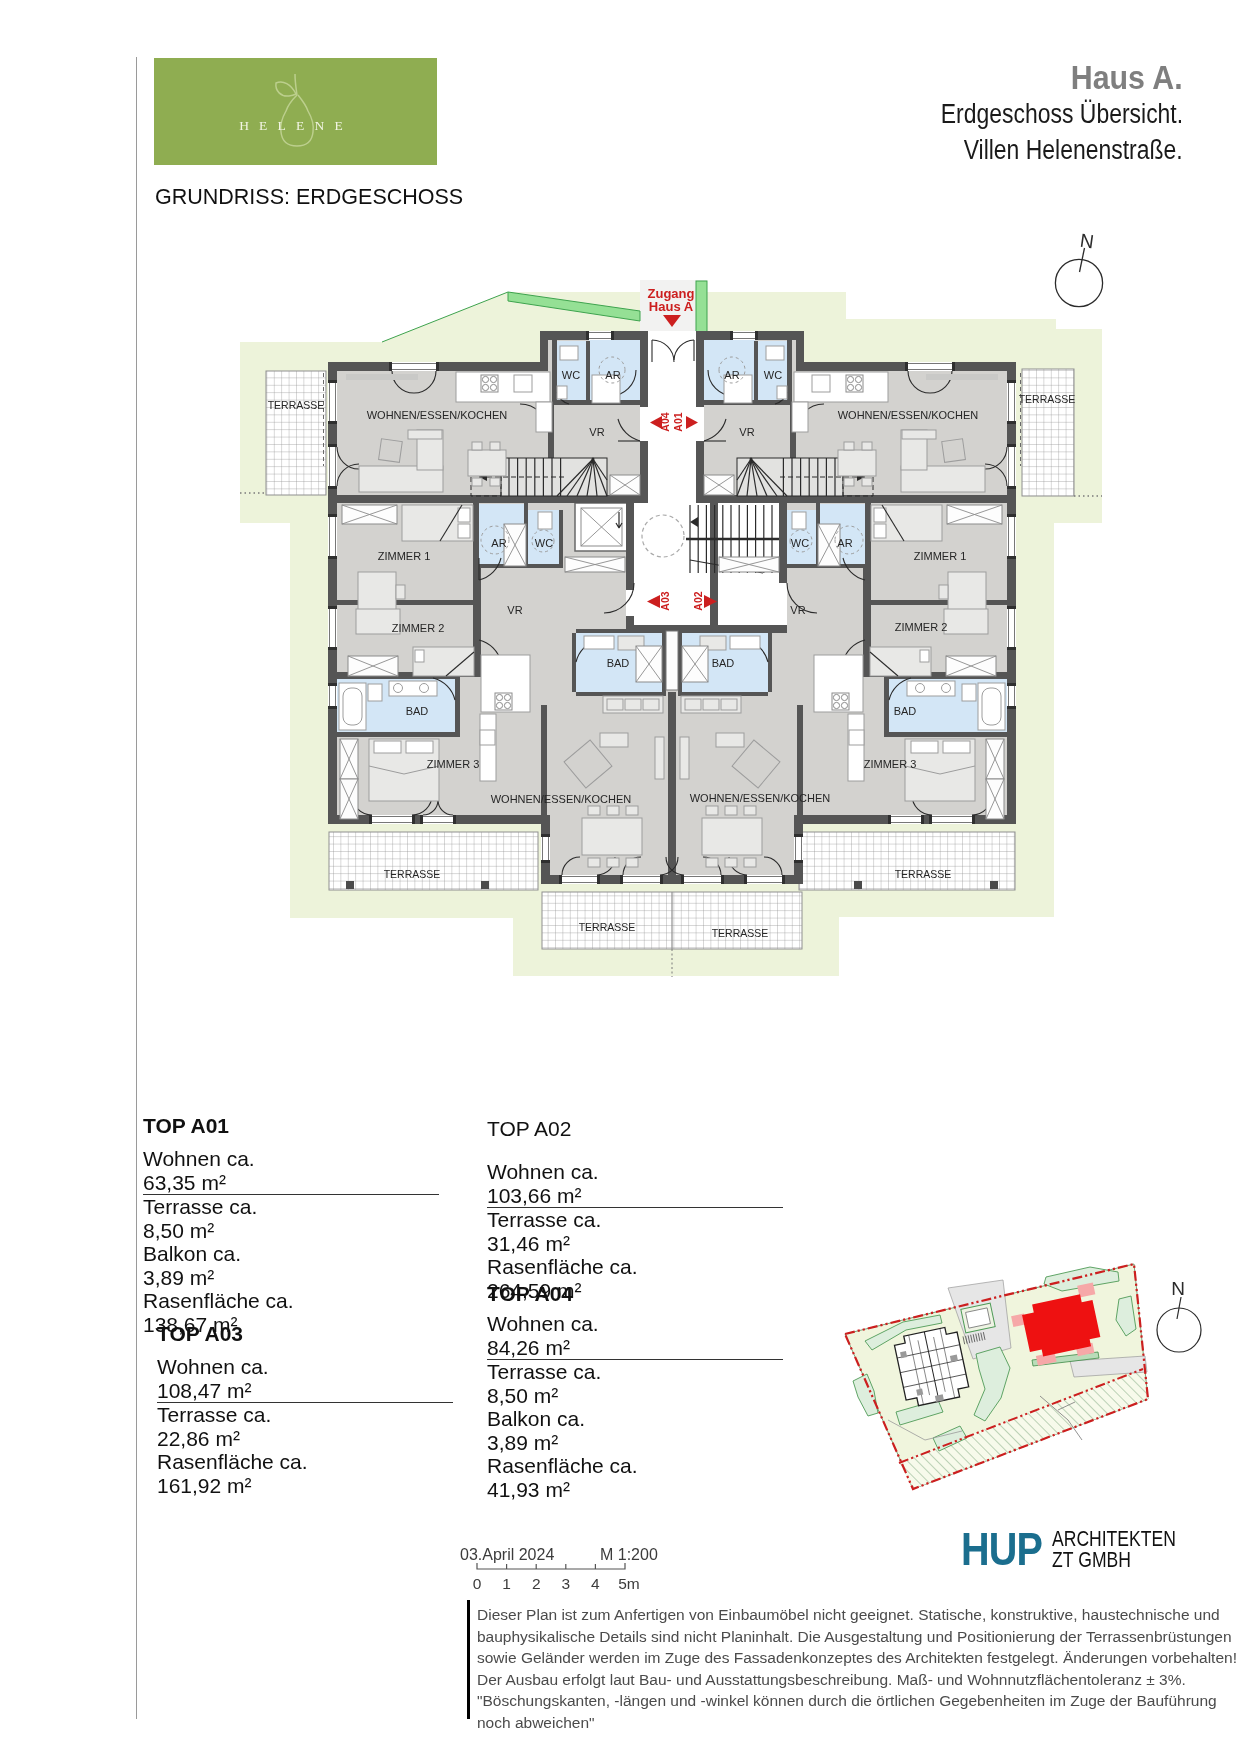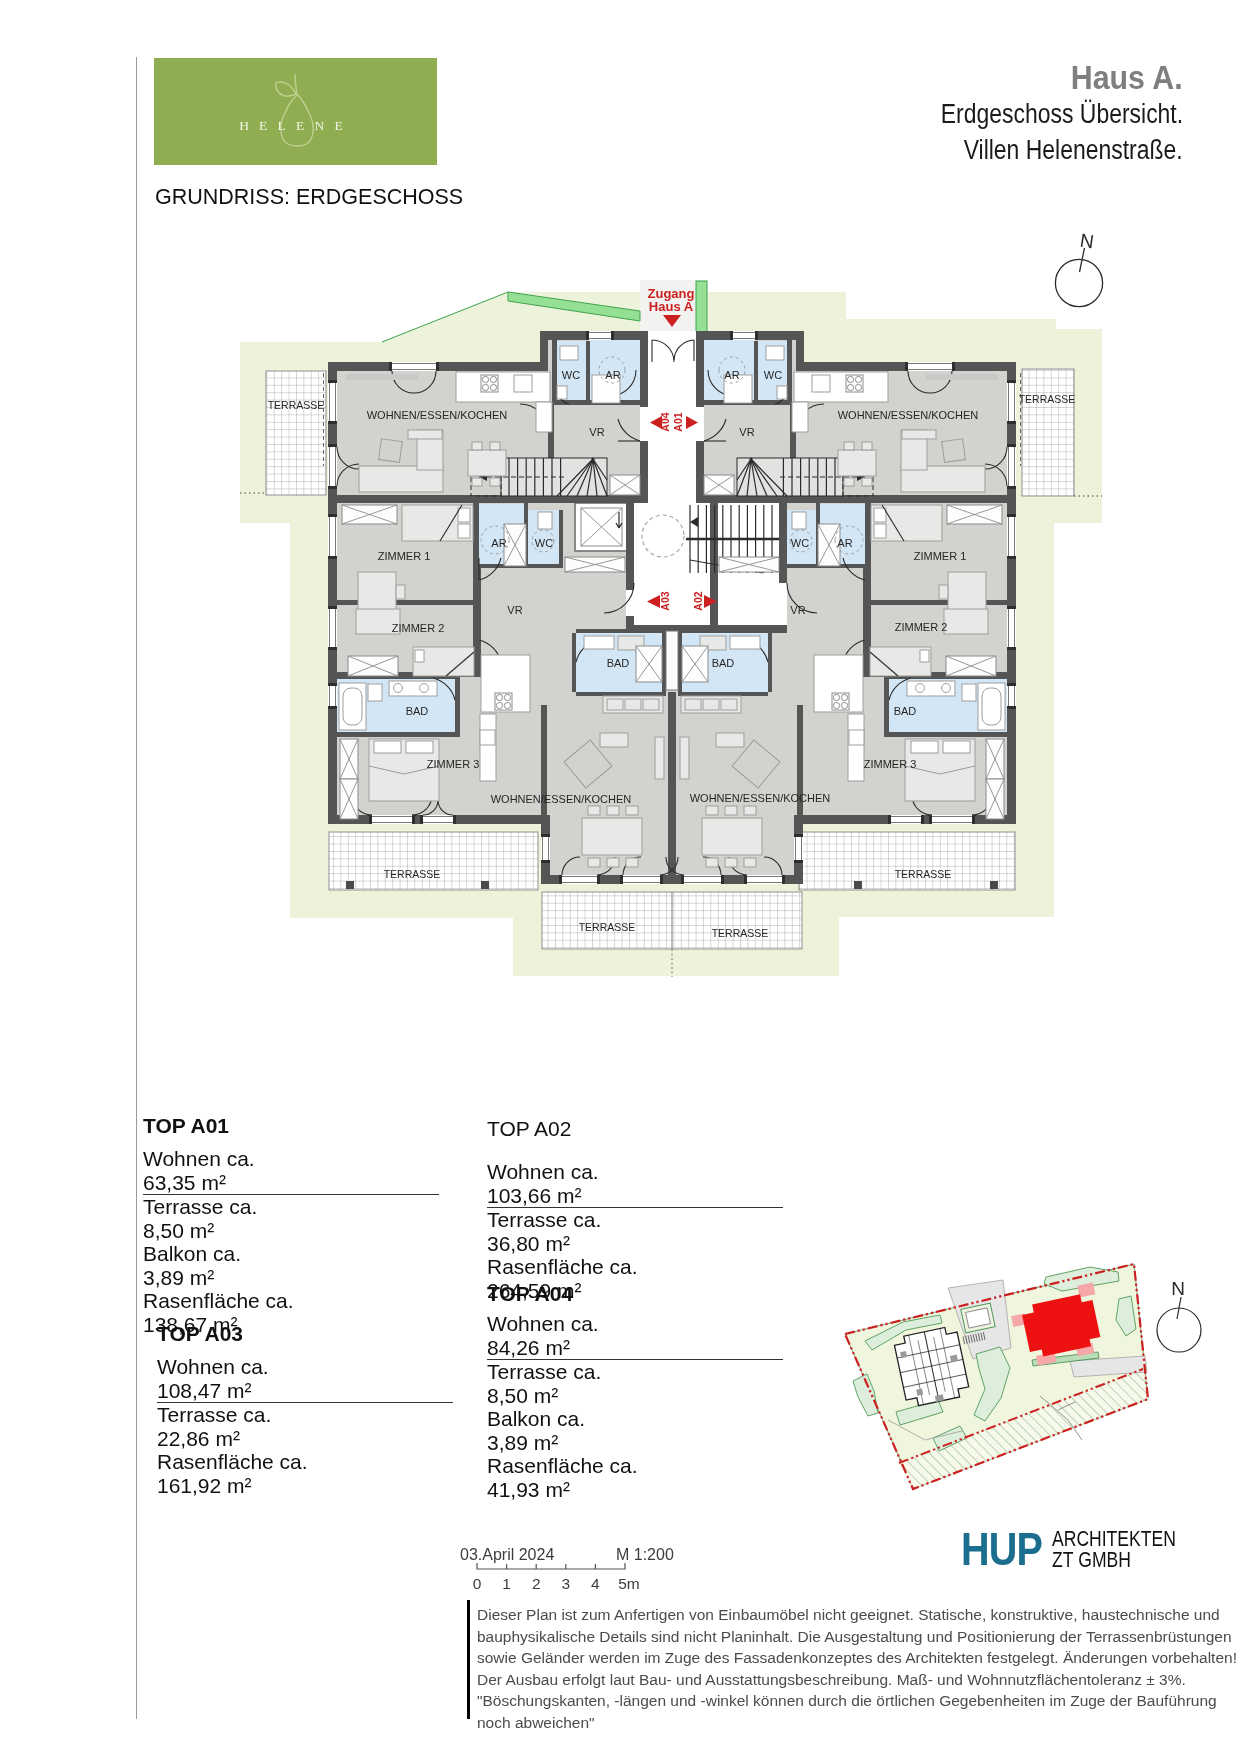--- a/index.html
+++ b/index.html
@@ -1006,21 +1006,21 @@
 </div>
 
 <div class="abs" style="left:487px;top:1117px;width:296px;font-size:21px;color:#111;">
   <div style="font-weight:normal;margin-bottom:19px;">TOP A02</div>
   <div class="row" style="border-bottom:1px solid #333;">
       <span>Wohnen ca.</span>
       <span>103,66 m²</span>
     </div>
   <div class="row">
       <span>Terrasse ca.</span>
-      <span>36,80 m²</span>
+      <span>31,46 m²</span>
     </div>
   <div class="row">
       <span>Rasenfläche ca.</span>
       <span>264,59 m²</span>
     </div>
 </div>
 
 <div class="abs" style="left:157px;top:1282px;width:296px;font-size:21px;color:#111;margin-top:40px;">
   <div style="font-weight:bold;margin-bottom:9px;">TOP A03</div>
   <div class="row" style="border-bottom:1px solid #333;">
@@ -1052,21 +1052,21 @@
       <span>3,89 m²</span>
     </div>
   <div class="row">
       <span>Rasenfläche ca.</span>
       <span>41,93 m²</span>
     </div>
 </div>
 
 <div class="abs" style="left:460px;top:1546px;font-size:16px;color:#3c3c3c;">03.April 2024</div>
 
-<div class="abs" style="left:616px;top:1546px;font-size:16px;color:#3c3c3c;">M 1:200</div>
+<div class="abs" style="left:600px;top:1546px;font-size:16px;color:#3c3c3c;">M 1:200</div>
 
 <div class="abs" style="left:961px;top:1527px;font-size:46px;font-weight:bold;color:#1b6e8e;letter-spacing:-1px;line-height:44px;transform:scale(0.86,1);transform-origin:0 0;">HUP</div>
 
 <div class="abs" style="left:1052px;top:1529px;font-size:22.5px;color:#111;line-height:20.5px;transform:scale(0.78,1);transform-origin:0 0;">ARCHITEKTEN<br>ZT&nbsp;GMBH</div>
 
 <div class="abs" style="left:467px;top:1600px;width:2.5px;height:119px;background:#000;"></div>
 
 <div class="abs" style="left:477px;top:1604px;width:700px;font-size:15.5px;color:#4b4b4b;line-height:21.6px;white-space:nowrap;">Dieser Plan ist zum Anfertigen von Einbaumöbel nicht geeignet. Statische, konstruktive, haustechnische und<br>bauphysikalische Details sind nicht Planinhalt. Die Ausgestaltung und Positionierung der Terrassenbrüstungen<br>sowie Geländer werden im Zuge des Fassadenkonzeptes des Architekten festgelegt. Änderungen vorbehalten!<br>Der Ausbau erfolgt laut Bau- und Ausstattungsbeschreibung. Maß- und Wohnnutzflächentoleranz ± 3%.<br>"Böschungskanten, -längen und -winkel können durch die örtlichen Gegebenheiten im Zuge der Bauführung<br>noch abweichen"</div>
 
 </body></html>

